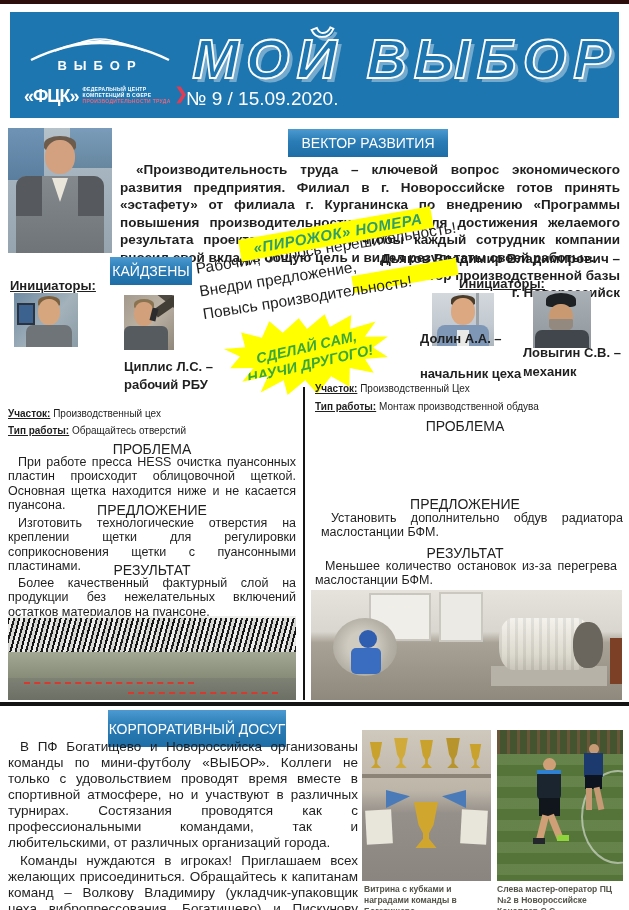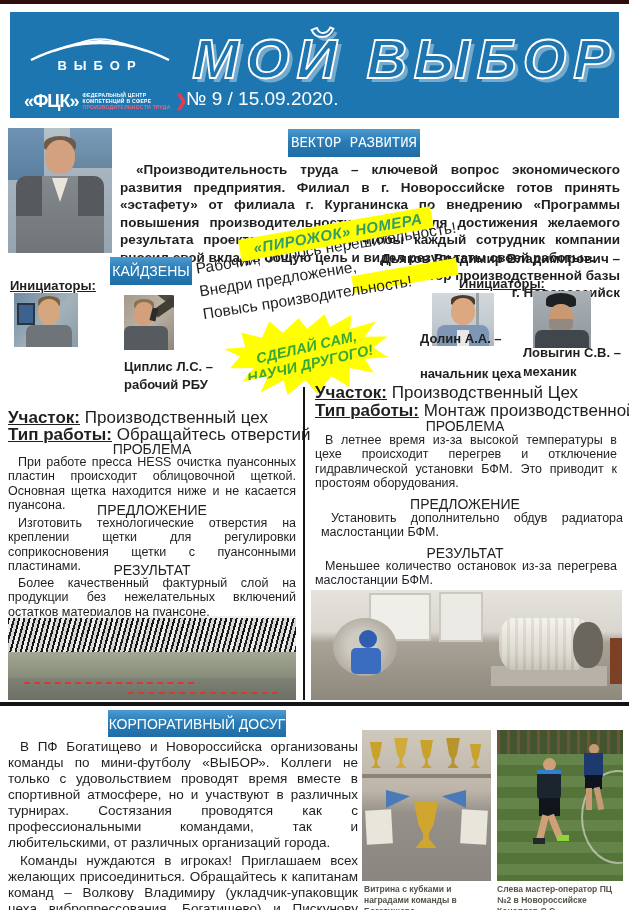--- a/index.html
+++ b/index.html
@@ -8,21 +8,21 @@
   .abs{position:absolute;}
 
   
   .topline{position:absolute;left:0;top:0;width:629px;height:4px;background:#2e0d0d;}
 
   
   .header{position:absolute;left:10px;top:12px;width:609px;height:106px;background:#1d76b0;}
   .vlogo{position:absolute;left:15px;top:10px;width:150px;height:56px;}
   .vlogo-text{position:absolute;left:0;top:36px;width:150px;text-align:center;color:#fff;
               font-size:13px;font-weight:700;letter-spacing:7px;}
-  .fck{position:absolute;left:14px;top:74px;width:190px;height:30px;display:flex;align-items:center;gap:4px;}
+  .fck{position:absolute;left:14px;top:74px;width:190px;height:30px;display:flex;gap:4px;}
   .fck-name{color:#fff;font-size:18px;font-weight:700;letter-spacing:-1px;}
   .fck-tags{display:flex;flex-direction:column;line-height:6px;}
   .fck-tags b{font-size:5px;font-weight:700;color:#fff;text-transform:uppercase;letter-spacing:.3px;}
   .fck-tags b.red{color:#f0647a;}
   .fck-chev{color:#e23b52;font-size:16px;font-weight:700;line-height:16px;}
   .main-title{position:absolute;left:170px;top:14px;width:450px;text-align:center;white-space:nowrap;
               font-size:56px;font-weight:700;letter-spacing:7px;color:#1d76b0;
               -webkit-text-stroke:1.8px #ffffff;text-shadow:4px 4px 0 rgba(255,255,255,.38);font-style:italic;}
   .issue{position:absolute;left:176px;top:76px;color:#fff;font-size:19px;}
 
@@ -47,21 +47,21 @@
         clip-path:polygon(2% 50%,9% 38%,0% 26%,13% 28%,12% 10%,24% 20%,30% 2%,37% 18%,48% 4%,52% 18%,
         64% 4%,66% 20%,80% 10%,78% 26%,94% 22%,86% 38%,100% 42%,90% 52%,98% 66%,84% 64%,88% 82%,
         74% 72%,72% 94%,62% 78%,52% 96%,46% 78%,34% 92%,33% 74%,18% 84%,24% 66%,8% 68%,16% 54%);}
   .star-text{transform:rotate(-4deg);color:#3aa838;font-weight:700;font-style:italic;font-size:14.5px;
              text-align:center;line-height:1.2;}
 
   
   .ul{font-weight:700;text-decoration:underline;}
   .init-label{position:absolute;font-size:13px;font-weight:700;text-decoration:underline;}
   .pname{font-size:13px;font-weight:700;line-height:15px;}
-  .kz-line{position:absolute;font-size:17px;white-space:nowrap;}
+  .kz-line{position:absolute;font-size:10px;white-space:nowrap;}
   .kz-title{position:absolute;font-size:14px;text-align:center;}
   .kz-text{position:absolute;font-size:12.5px;line-height:1.15;text-align:justify;text-indent:10px;}
   .vdiv{position:absolute;left:303px;top:387px;width:2px;height:313px;background:#141414;}
   .hr{position:absolute;left:0;top:702px;width:629px;height:4px;background:#141414;}
 
   
   .leis-par{position:absolute;left:8px;top:739px;width:350px;font-size:13.5px;line-height:1.18;
             text-align:justify;}
   .leis-par p{margin:0 0 3px 0;text-indent:12px;}
   .caption{position:absolute;font-size:8.5px;font-weight:700;color:#55544a;line-height:1.3;}
@@ -188,21 +188,21 @@
   <div class="ph" id="ph-dyakov">
     <i class="m1"></i>
       <i class="m2"></i>
     <i class="hair"></i>
       <i class="head"></i>
     <i class="body"></i>
       <i class="sh1"></i>
     <i class="sh2"></i>
       <i class="shirt"></i>
   </div>
-  <div class="badge" style="left:288px;top:129px;width:132px;height:28px;font-family:Liberation Mono, monospace;">ВЕКТОР РАЗВИТИЯ</div>
+  <div class="badge" style="left:288px;top:129px;width:160px;height:28px;">ВЕКТОР РАЗВИТИЯ</div>
   <div class="vec-par">«Производительность труда – ключевой вопрос экономического развития предприятия. Филиал в г. Новороссийске готов принять «эстафету» от филиала г. Курганинска по внедрению «Программы повышения производительности труда». Для достижения желаемого результата проекта необходимо, чтобы каждый сотрудник компании вносил свой вклад в общую цель и видел результаты своей работы».</div>
   <div class="vec-sign">
     <div>Дьяков Владимир Владимирович –</div>
     <div>директор производственной базы</div>
     <div>г. Новороссийск</div>
   </div>
 
   <div class="hl-tail"></div>
   <div class="badge" style="left:110px;top:257px;width:82px;height:28px;">КАЙДЗЕНЫ</div>
   <div class="poem">
@@ -282,40 +282,39 @@
 
   <div class="kz-line" style="left:315px;top:383px;">
     <span class="ul">Участок:</span>
     <span>Производственный Цех</span>
   </div>
   <div class="kz-line" style="left:315px;top:401px;">
     <span class="ul">Тип работы:</span>
     <span>Монтаж производственной обдува</span>
   </div>
   <div class="kz-title" style="left:315px;top:418px;width:300px;">ПРОБЛЕМА</div>
-  <div class="kz-text" style="left:315px;top:433px;width:302px;">В летнее время из-за высокой температуры в цехе происходит перегрев и отключение гидравлической установки БФМ. Это приводит к простоям оборудования.</div>
   <div class="kz-title" style="left:315px;top:496px;width:300px;">ПРЕДЛОЖЕНИЕ</div>
   <div class="kz-text" style="left:315px;top:511px;width:302px;margin-left:6px;">Установить дополнительно обдув радиатора маслостанции БФМ.</div>
   <div class="kz-title" style="left:315px;top:545px;width:300px;">РЕЗУЛЬТАТ</div>
   <div class="kz-text" style="left:315px;top:559px;width:302px;">Меньшее количество остановок из-за перегрева маслостанции БФМ.</div>
   <div class="ph" id="ph-equip">
     <i class="door1"></i>
       <i class="door2"></i>
     <i class="scroll"></i>
       <i class="fanm"></i>
     <i class="fanm2"></i>
       <i class="base"></i>
     <i class="motor"></i>
       <i class="ribs"></i>
     <i class="cap"></i>
       <i class="barrel"></i>
   </div>
 
   <div class="hr"></div>
-  <div class="badge" style="left:108px;top:710px;width:178px;height:27px;">КОРПОРАТИВНЫЙ ДОСУГ</div>
+  <div class="badge" style="left:108px;top:710px;width:178px;height:37px;">КОРПОРАТИВНЫЙ ДОСУГ</div>
   <div class="leis-par">
     <p>В ПФ Богатищево и Новороссийска организованы команды по мини-футболу «ВЫБОР». Коллеги не только с удовольствием проводят время вместе в спортивной атмосфере, но и участвуют в различных турнирах. Состязания проводятся как с профессиональными командами, так и любительскими, от различных организаций города.</p>
     <p>Команды нуждаются в игроках! Приглашаем всех желающих присоединиться. Обращайтесь к капитанам команд – Волкову Владимиру (укладчик-упаковщик цеха вибропрессования, Богатищево) и Пискунову Роману (формовщик бетонных изделий цеха № 2, Новороссийск).</p>
   </div>
   <div class="ph" id="ph-trophy">
     <i class="cup t1"></i>
       <i class="cup t2"></i>
     <i class="cup t3"></i>
       <i class="cup t4"></i>
     <i class="cup t5"></i>

